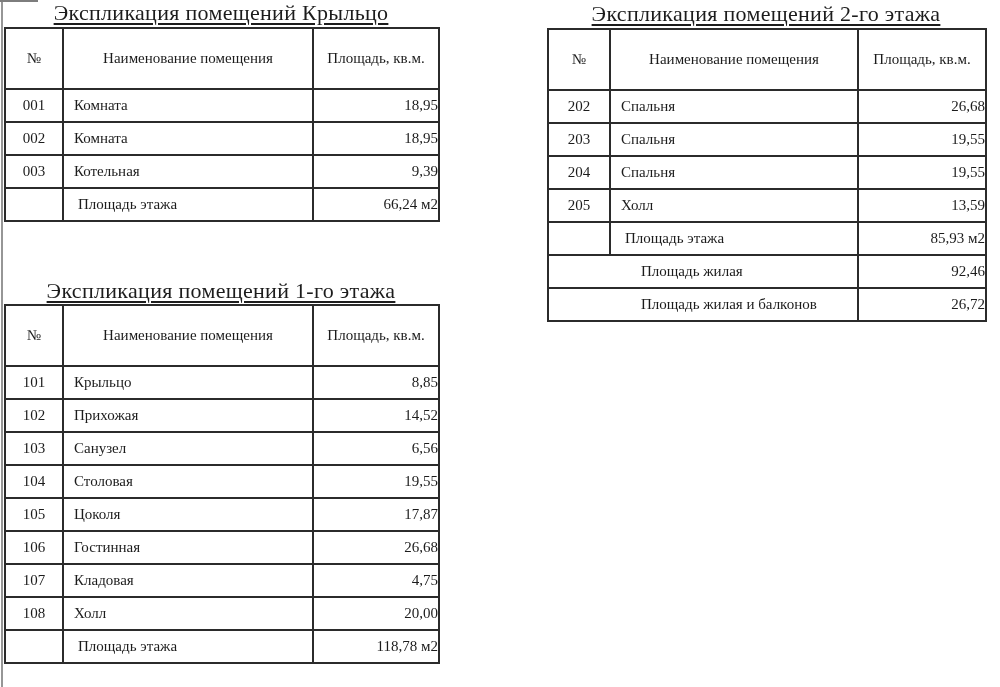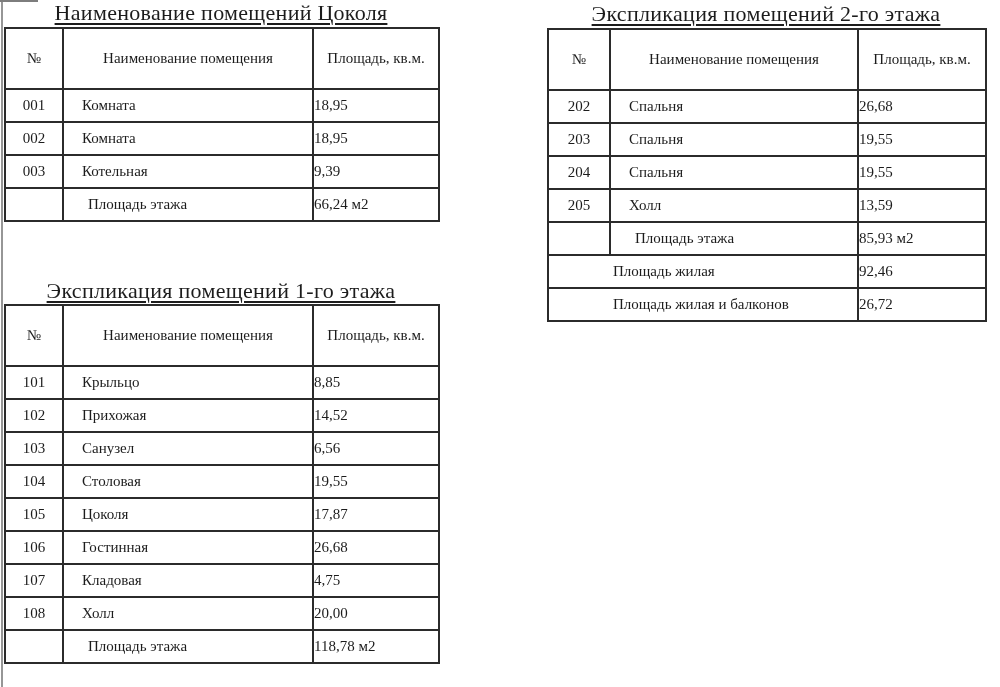--- a/index.html
+++ b/index.html
@@ -29,32 +29,32 @@
   td,th{
     border:2px solid #2b2b2b;
     font-size:15px;font-weight:normal;
     vertical-align:middle;
     padding:0;line-height:1.1;
     overflow:hidden;white-space:nowrap;
   }
   tr.hdr td{height:59px;text-align:center;}
   tr.row td{height:31px;}
   td.c-num{text-align:center;}
-  td.c-name{text-align:left;padding-left:18px;}
-  td.c-area{text-align:left;}
-  td.c-total-label{text-align:left;padding-left:24px;}
-  td.c-sum-label{text-align:left;padding-left:64px;}
+  td.c-name{text-align:left;padding-left:10px;}
+  td.c-area{text-align:right;}
+  td.c-total-label{text-align:left;padding-left:14px;}
+  td.c-sum-label{text-align:left;padding-left:92px;}
 </style>
 </head>
 <body>
 
 <div class="frame-left"></div>
 <div class="top-edge-mark"></div>
 
-<div id="title-basement" class="tbl-title">Наименование помещений Цоколя</div>
+<div id="title-basement" class="tbl-title">Экспликация помещений Крыльцо</div>
 <table id="table-basement">
   <colgroup>
       <col style="width:58px">
       <col style="width:250px">
       <col style="width:126px">
     </colgroup>
   <tbody>
       <tr class="hdr">
     <td>№</td>
     <td>Наименование помещения</td>

